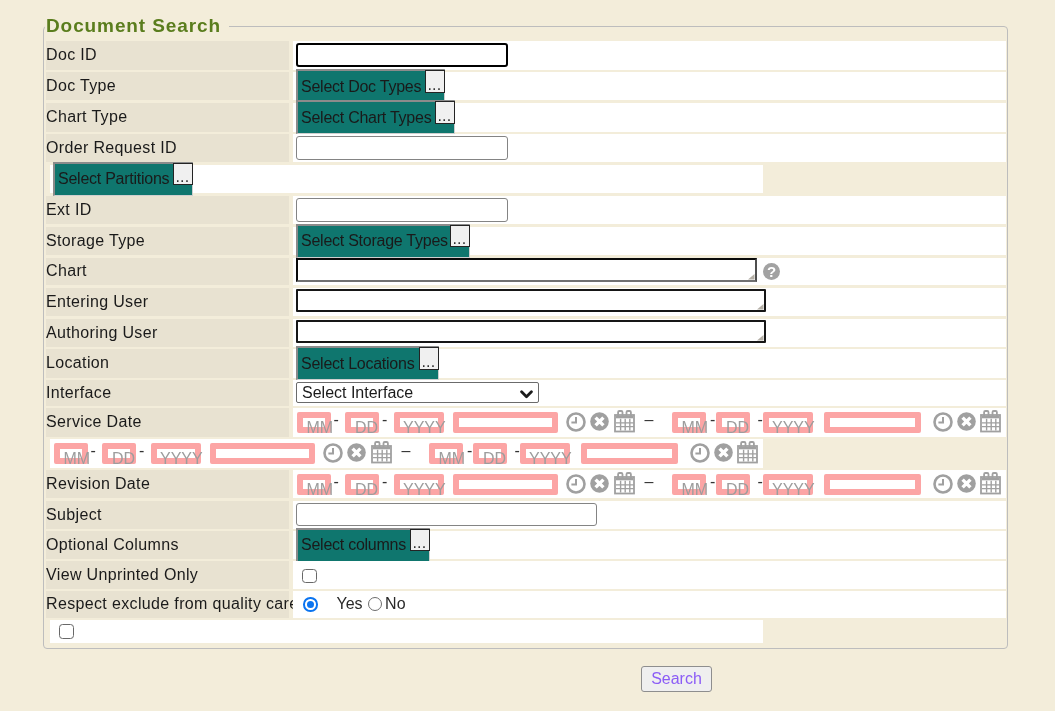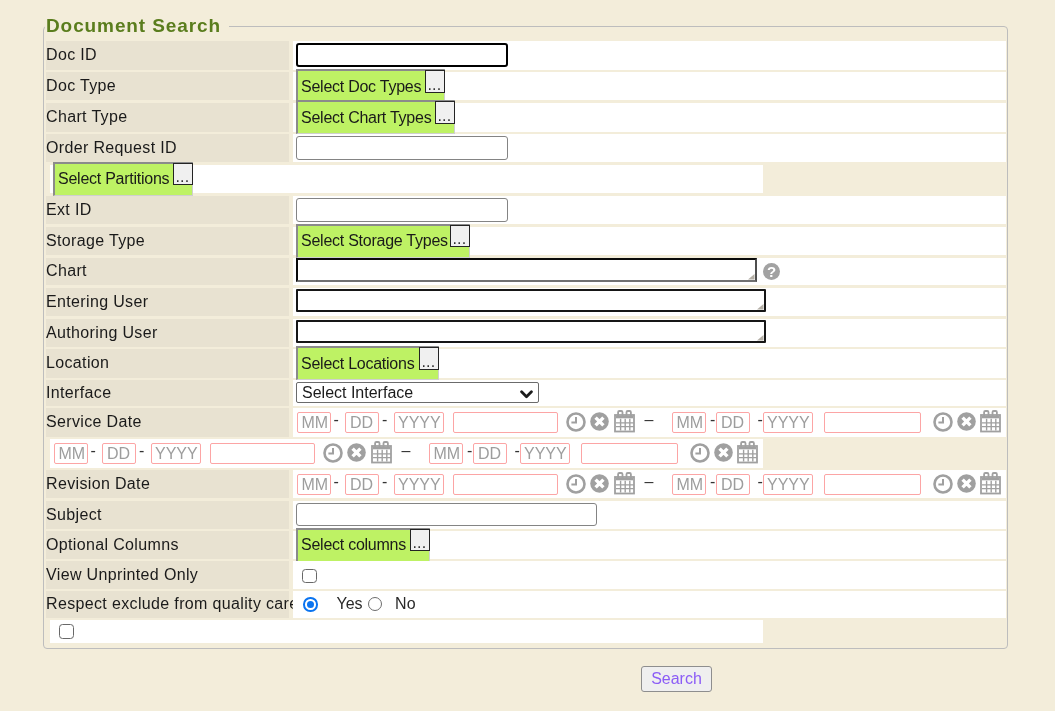--- a/index.html
+++ b/index.html
@@ -3,25 +3,25 @@
 <meta charset="utf-8">
 <style>
 html,body{margin:0;padding:0;}
 body{width:1055px;height:711px;background:#f3edda;font-family:"Liberation Sans",sans-serif;font-size:16px;color:#1a1a1a;position:relative;overflow:hidden;}
 #frame{position:absolute;left:43px;top:26px;width:965px;height:623px;border:1px solid #bdbdbd;border-radius:4px;box-sizing:border-box;}
 #legend{position:absolute;left:44.5px;top:13.5px;height:23px;line-height:23px;background:#f3edda;padding:0 8px 0 1.5px;font-weight:bold;font-size:19px;letter-spacing:0.9px;color:#5a7d1d;}
 .row{position:absolute;left:45.5px;width:960.5px;display:flex;}
 .lab{width:243px;background:#e8e2d1;display:flex;align-items:center;padding-left:0.5px;box-sizing:border-box;white-space:nowrap;letter-spacing:0.35px;}
 .inp{margin-left:4px;width:713.5px;background:#fff;position:relative;display:flex;align-items:center;padding-left:3.5px;box-sizing:border-box;}
 .ti{box-sizing:border-box;background:#fff;border:1px solid #848484;border-radius:3px;}
-.selbox{box-sizing:border-box;height:34px;background:#bef264;display:inline-flex;align-items:center;padding:0 0 0 3px;letter-spacing:-0.25px;border-style:solid;border-width:2px 1px 1px 2px;border-color:#8b8b8b #cfcfcf #cfcfcf #8b8b8b;white-space:nowrap;flex:none;position:relative;}
+.selbox{box-sizing:border-box;height:34px;background:#0f766e;display:inline-flex;align-items:center;padding:0 0 0 3px;letter-spacing:-0.25px;border-style:solid;border-width:2px 1px 1px 2px;border-color:#8b8b8b #cfcfcf #cfcfcf #8b8b8b;white-space:nowrap;flex:none;position:relative;}
 .dots{position:absolute;right:-0.5px;top:-1px;box-sizing:border-box;width:20px;height:22.5px;background:#f0f0f0;border:1.8px solid #242424;font-size:16px;letter-spacing:0.3px;color:#2e2e2e;display:flex;align-items:flex-end;justify-content:center;line-height:0.8;}
 .ta{box-sizing:border-box;background:#fff;position:relative;}
 .grip{position:absolute;right:0.5px;bottom:0.5px;width:6.5px;height:5.5px;background:#b4afa6;clip-path:polygon(100% 0,100% 100%,0 100%);}
-.d{position:absolute;box-sizing:border-box;height:21px;border:1px solid #fca5a5;border-radius:2px;background:#fff;color:#9d9d9d;font-size:16px;line-height:19px;padding-left:4px;top:3.5px;}
+.d{position:absolute;box-sizing:border-box;height:21px;border:6px solid #fca5a5;border-radius:2px;background:#fff;color:#9d9d9d;font-size:16px;line-height:19px;padding-left:4px;top:3.5px;}
 .dsh{position:absolute;color:#333;top:3px;}
 .ico{position:absolute;top:3.5px;}
 .cb{box-sizing:border-box;width:14.8px;height:14.8px;border:1.7px solid #686868;border-radius:3.5px;background:#fff;}
 .rd{box-sizing:border-box;width:14.5px;height:14.5px;border:2px solid #0b74f0;border-radius:50%;background:#fff;display:flex;align-items:center;justify-content:center;}
 .rd>div{width:7px;height:7px;border-radius:50%;background:#0b74f0;}
 .rdo{box-sizing:border-box;width:14px;height:14px;border:1.5px solid #6d6d6d;border-radius:50%;background:#fff;}
 #btn{position:absolute;left:641px;top:666px;width:71px;height:25.5px;background:#efefef;border:1.5px solid #8e8e8e;border-radius:3px;display:flex;align-items:center;justify-content:center;font-size:16px;color:#8b5cf6;box-sizing:border-box;}
 </style>
 </head>
 <body>
@@ -293,21 +293,21 @@
 </div>
 
 <div class="row" style="top:591px;height:26.5px">
   <div class="lab">Respect exclude from quality care</div>
   <div class="inp">
       <div class="rd" style="margin-left:7px">
         <div></div>
       </div>
       <span style="margin-left:19px;color:#2a2a2a">Yes</span>
       <div class="rdo" style="margin-left:5.5px"></div>
-      <span style="margin-left:13px;color:#2a2a2a">No</span>
+      <span style="margin-left:3px;color:#2a2a2a">No</span>
     </div>
 </div>
 
 <div class="row" style="top:620px;height:22.5px">
   <div class="inp">
       <div class="cb" style="margin-left:6px"></div>
     </div>
 </div>
 
 <div id="btn">Search</div>

